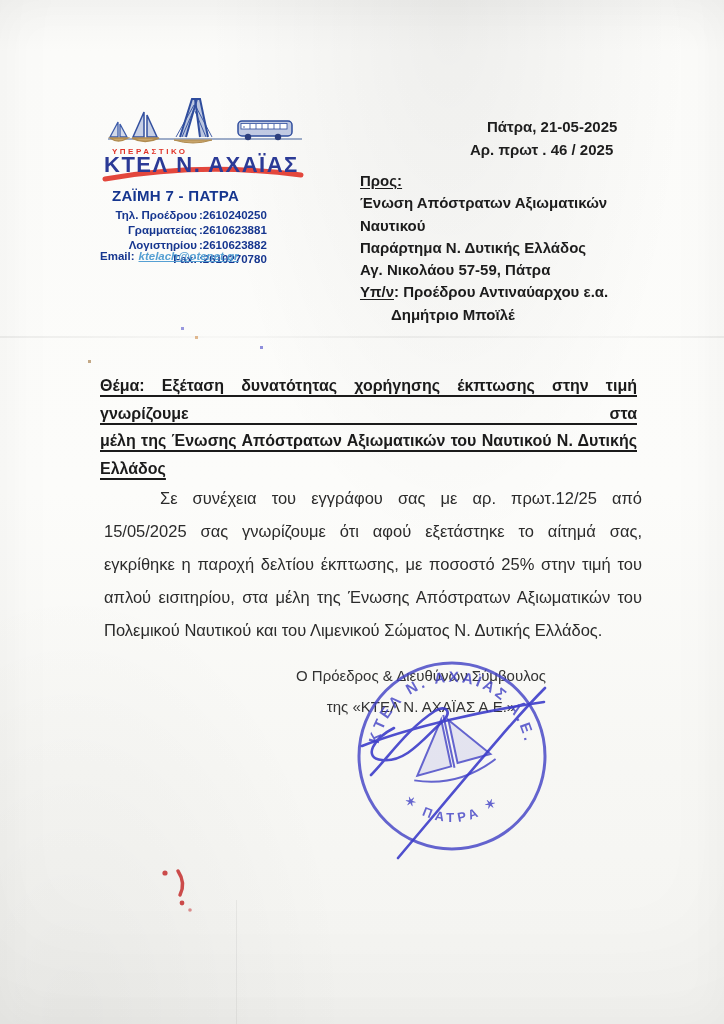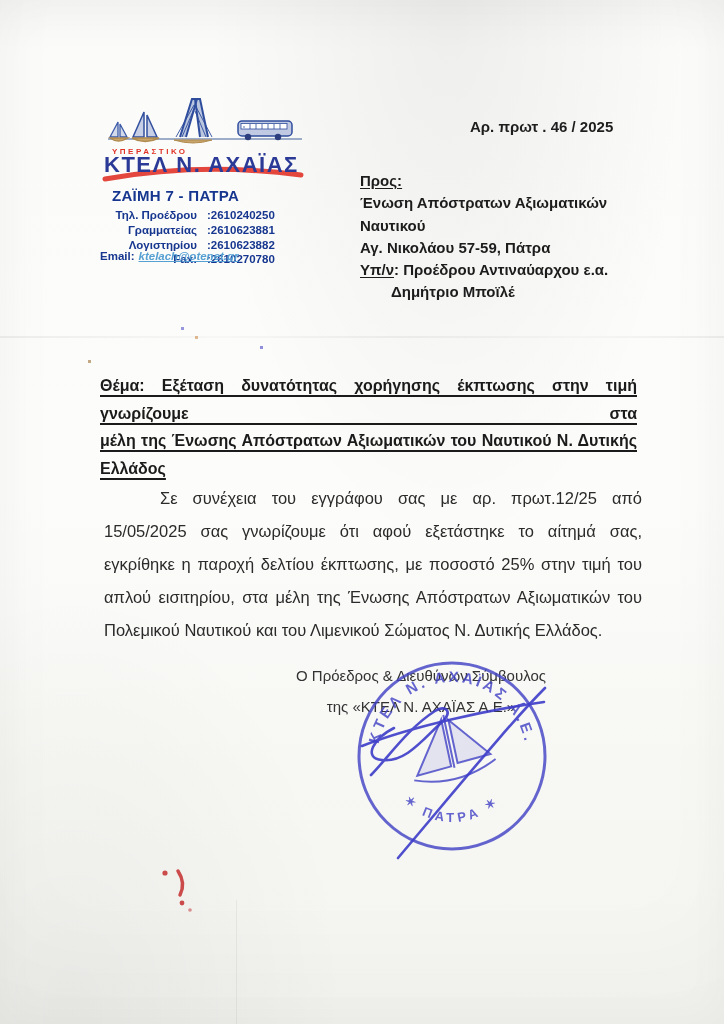--- a/index.html
+++ b/index.html
@@ -13,21 +13,21 @@
       linear-gradient(#f5f5f3 0%, #fbfbf9 5%, #fcfcfa 48%, #f7f7f4 75%, #f4f4f1 100%);
     box-shadow: inset 0 0 45px rgba(0,0,0,0.03), inset 0 -70px 90px rgba(0,0,0,0.025);
   }
   .abs { position:absolute; }
 
   
   .tagline { left:112px; top:147px; font-size:8px; font-weight:bold; letter-spacing:2.5px; color:#e03328; z-index:3; }
   .company { left:104px; top:152px; font-size:22px; font-weight:bold; letter-spacing:1.5px; color:#2b3a96; z-index:2; }
   .swoosh  { left:102px; top:166px; z-index:1; }
   .address { left:112px; top:187px; font-size:15px; font-weight:bold; color:#16368f; letter-spacing:0.3px; }
-  .contacts{ left:100px; top:208px; display:grid; grid-template-columns:97px auto; column-gap:10px;
+  .contacts{ left:100px; top:208px; display:grid; grid-template-columns:97px auto; column-gap:2px;
              font-size:11.5px; font-weight:bold; color:#16368f; line-height:14.8px; }
   .c-label { text-align:right; }
   .email-row{ left:100px; top:250px; font-size:11.5px; font-weight:bold; color:#16368f; }
   .email-link{ color:#56a0d3; font-style:italic; text-decoration:underline; font-weight:bold; margin-left:4px; }
 
   
   .meta { left:470px; top:115px; font-size:15px; font-weight:bold; color:#1e1e1e; line-height:23px; }
   .meta .l1 { padding-left:17px; }
   .recipient { left:360px; top:170px; width:290px; font-size:15px; font-weight:bold; color:#1c1c1c; line-height:22.3px; }
   .u { text-decoration:underline; text-underline-offset:2px; }
@@ -118,27 +118,29 @@
     <div class="c-value">:2610623882</div>
     <div class="c-label">Fax:</div>
     <div class="c-value">:2610270780</div>
   </div>
 
   <div class="abs email-row">
     <span>Email:</span><span class="email-link">ktelach@otenet.gr</span>
   </div>
 
   <div class="abs meta">
+    <div class="l1">Πάτρα, 21-05-2025</div>
     <div>Αρ. πρωτ .  46 / 2025</div>
   </div>
 
   <div class="abs recipient">
     <div class="u">Προς:</div>
     <div>Ένωση Απόστρατων Αξιωματικών</div>
     <div>Ναυτικού</div>
+    <div>Παράρτημα Ν. Δυτικής Ελλάδος</div>
     <div>Αγ. Νικολάου 57-59, Πάτρα</div>
     <div><span class="u">Υπ/ν</span><span>: Προέδρου Αντιναύαρχου ε.α.</span></div>
     <div class="attn2">Δημήτριο Μποϊλέ</div>
   </div>
 
   <div class="abs subject">
     <div class="subj-line jfull">Θέμα: Εξέταση δυνατότητας χορήγησης έκπτωσης στην τιμή γνωρίζουμε στα</div>
     <div class="subj-line jfull">μέλη της Ένωσης Απόστρατων Αξιωματικών του Ναυτικού Ν. Δυτικής</div>
     <div class="subj-line">Ελλάδος</div>
   </div>

